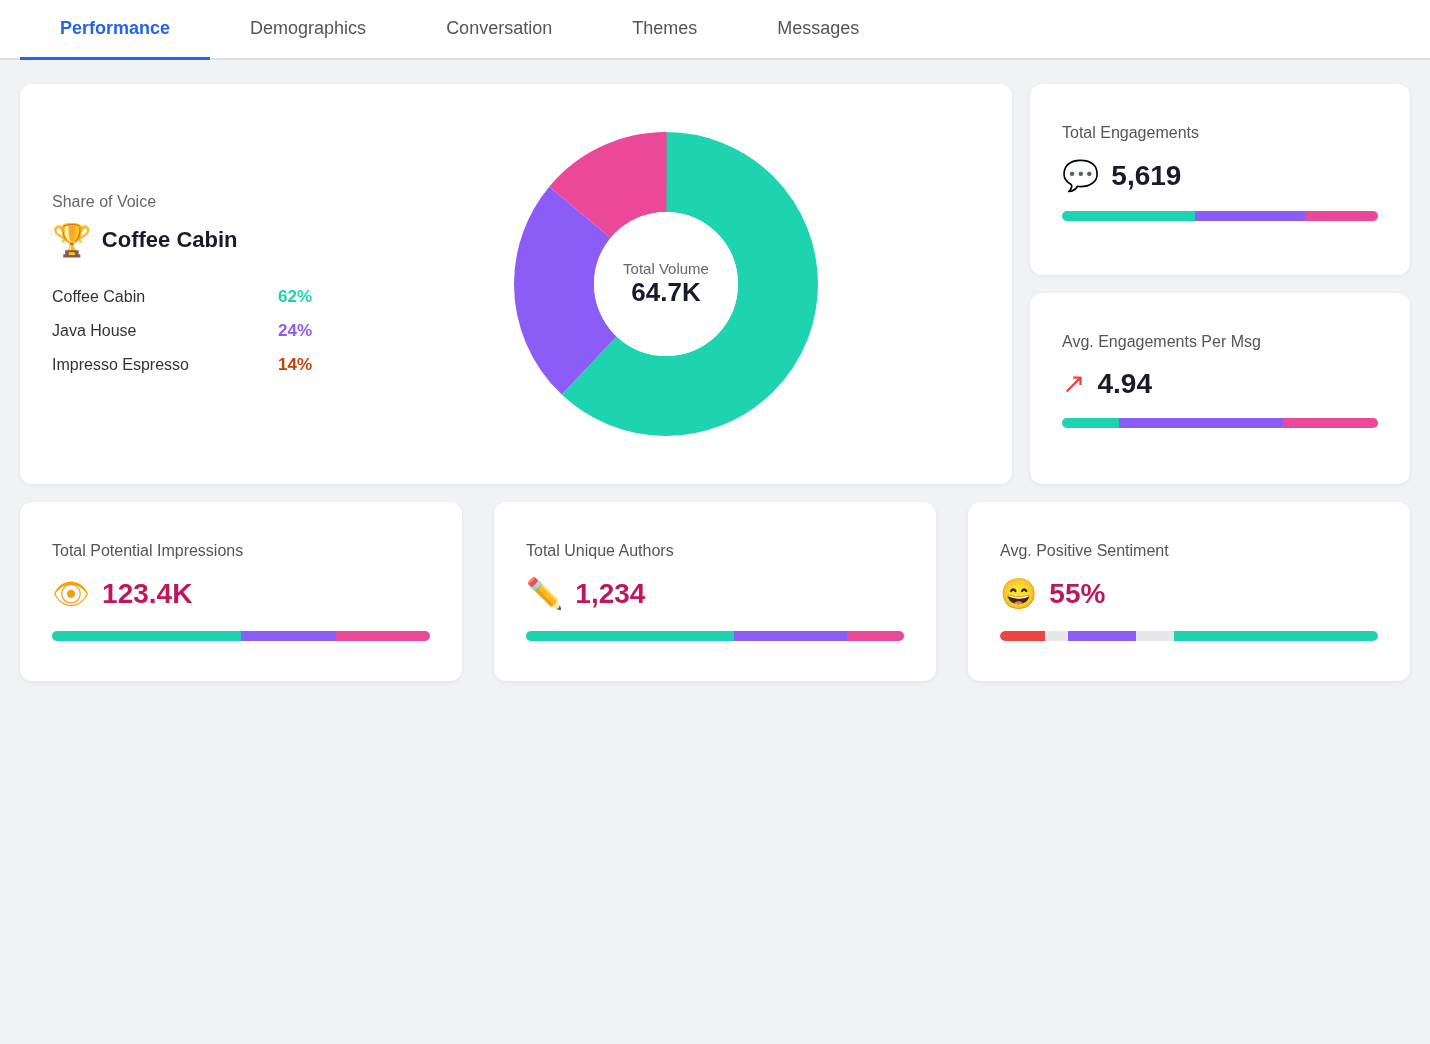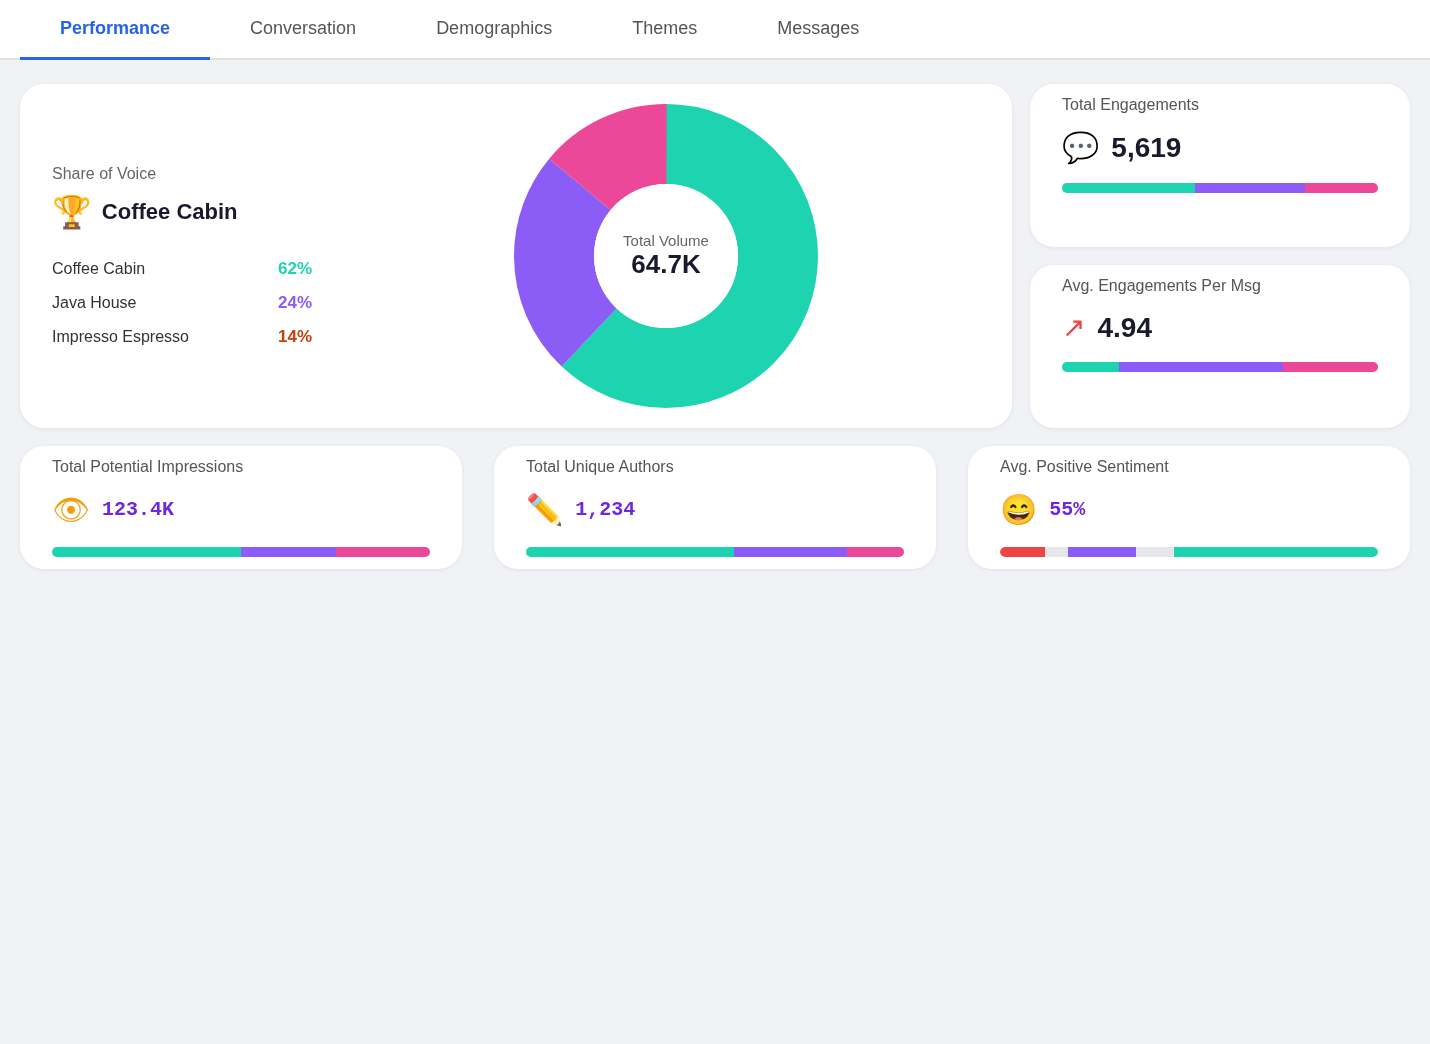--- a/index.html
+++ b/index.html
@@ -46,22 +46,22 @@
     }
 
     .grid-bottom {
       display: grid;
       grid-template-columns: 1fr 1fr 1fr;
       gap: 32px;
     }
 
     .card {
       background: #fff;
-      border-radius: 24px;
-      padding: 12px 32px;
+      border-radius: 12px;
+      padding: 40px 32px;
       box-shadow: 0 1px 4px rgba(0,0,0,0.07);
     }
 
     
     .sov-card {
       display: flex;
       align-items: center;
       gap: 40px;
     }
     .sov-left {
@@ -191,46 +191,45 @@
     .bottom-metric-row {
       display: flex;
       align-items: center;
       gap: 12px;
       margin-bottom: 20px;
     }
     .bottom-icon {
       font-size: 30px;
     }
     .bottom-value {
-      font-size: 20px;
-      font-weight: 700;
-      color: #6d28d9;
-      font-family: Liberation Mono, monospace;
+      font-size: 28px;
+      font-weight: 700;
+      color: #be185d;
     }
 
     
     .sentiment-bar {
       height: 10px;
       border-radius: 5px;
       display: flex;
       overflow: hidden;
     }
     .sb-red { background: #ef4444; flex: 0 0 12%; }
     .sb-gap { background: #e5e7eb; flex: 0 0 6%; }
     .sb-purple { background: #8b5cf6; flex: 0 0 18%; }
     .sb-gap2 { background: #e5e7eb; flex: 0 0 10%; }
     .sb-teal { background: #1dd3b0; flex: 0 0 54%; }
   </style>
 </head>
 <body>
 
 <nav class="nav-tabs">
   <div class="nav-tab active">Performance</div>
+  <div class="nav-tab">Demographics</div>
   <div class="nav-tab">Conversation</div>
-  <div class="nav-tab">Demographics</div>
   <div class="nav-tab">Themes</div>
   <div class="nav-tab">Messages</div>
 </nav>
 
 <div class="content">
 
   <div class="grid-top">
 
     <div class="card sov-card">
       <div class="sov-left">

